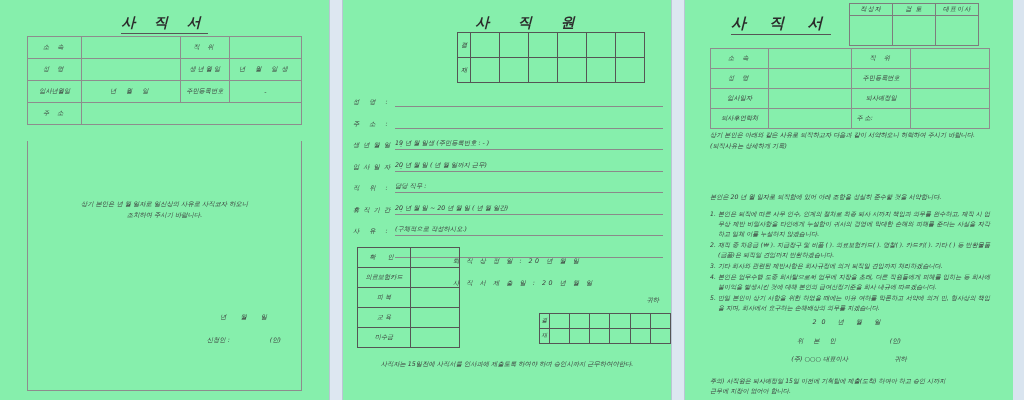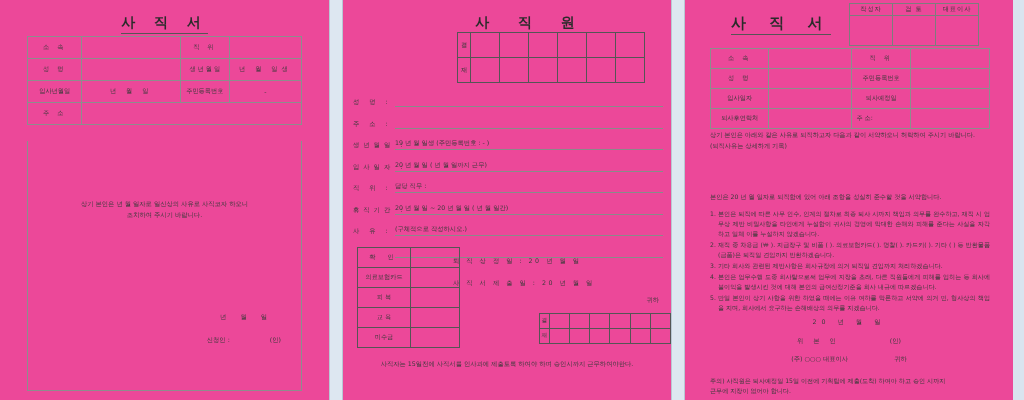--- a/index.html
+++ b/index.html
@@ -5,24 +5,25 @@
   html,body{margin:0;padding:0;}
   body{
     width:1024px;height:400px;overflow:hidden;
     background:#d9e4ef;
     font-family:"DejaVu Sans","Liberation Sans",sans-serif;
     color:#333;
   }
   .viewer{display:flex;width:1024px;height:400px;}
   .page{
     position:relative;
-    background:#ec4899;
+    background:#86efac;
     height:400px;
     box-sizing:border-box;
     overflow:hidden;
+    font-style:italic;
   }
   .page.p1{width:330px;border-right:1px solid #b9c6d4;}
   .gutter{width:12px;height:400px;background:#dde7f1;}
   .page.p2{width:330px;border-left:1px solid #b9c6d4;border-right:1px solid #b9c6d4;}
   .page.p3{width:329px;border-left:1px solid #b9c6d4;}
 
   
   .title{
     text-align:center;
     font-size:14px;

